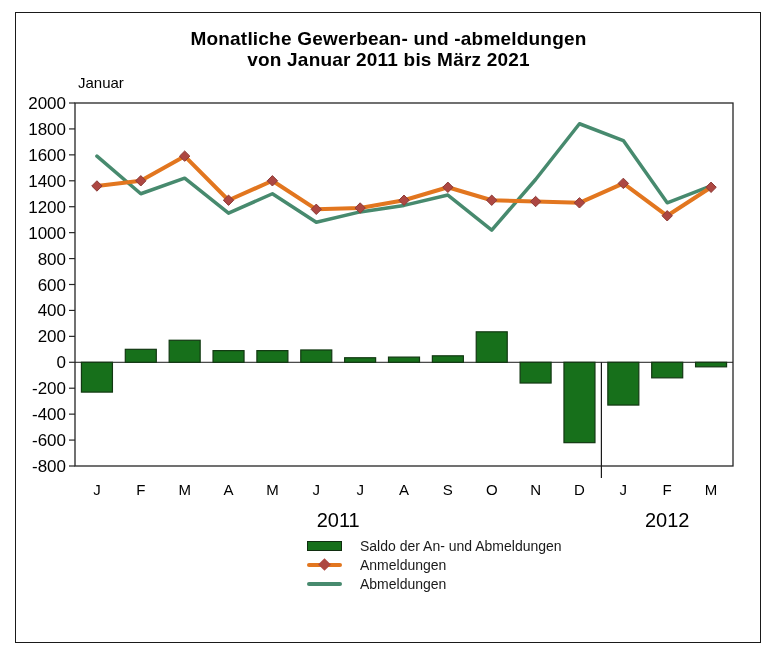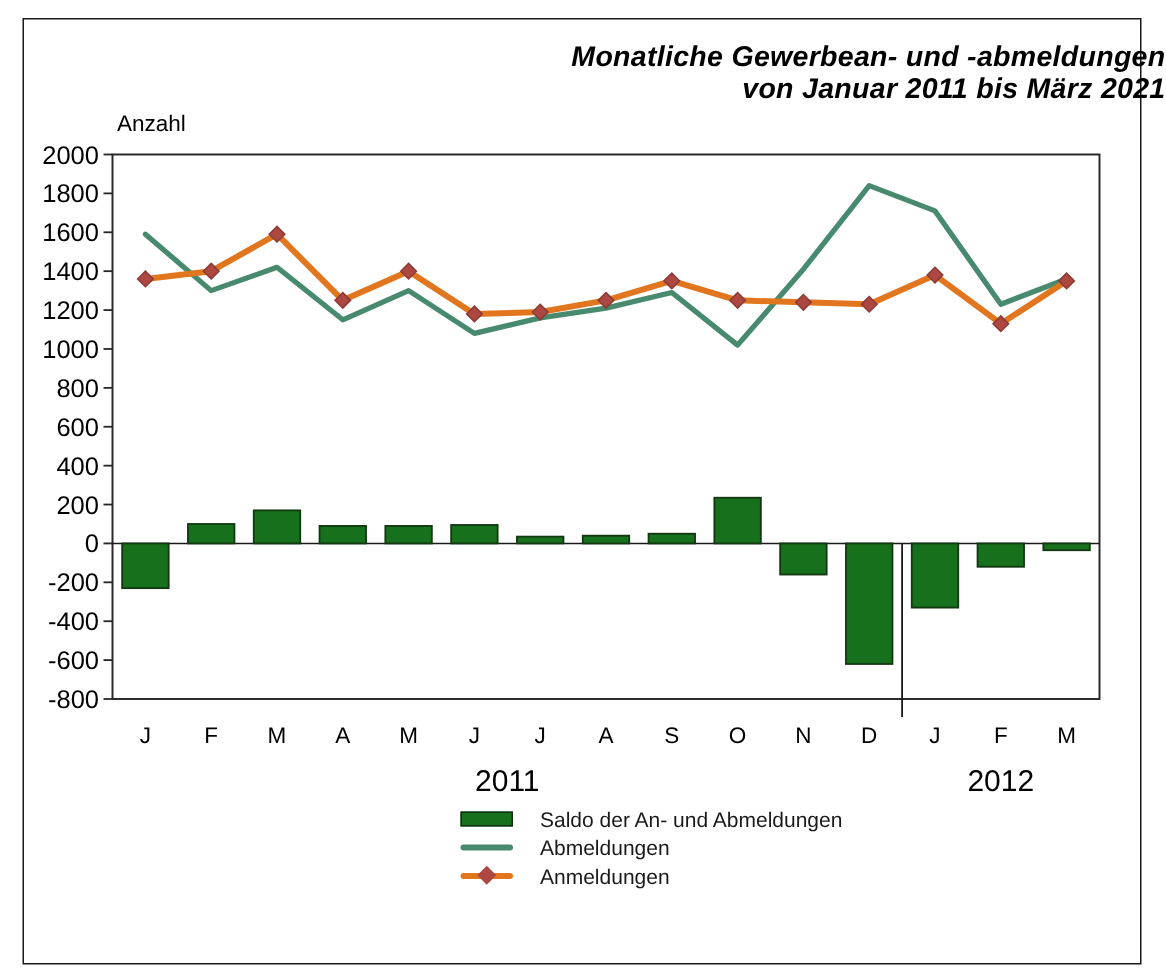--- a/index.html
+++ b/index.html
@@ -21,26 +21,25 @@
   .outer-frame {
     position: absolute;
     left: 15px; top: 12px;
     width: 746px; height: 631px;
     border: 1px solid #1a1a1a;
     box-sizing: border-box;
   }
   .title-block {
     position: absolute;
     left: 0; right: 0; top: 28px;
-    text-align: right;
+    text-align: center;
     font-weight: bold;
     font-size: 19px;
     line-height: 21px;
     letter-spacing: 0.2px;
-    font-style: italic;
   }
   .y-axis-title {
     position: absolute;
     left: 78px; top: 74px;
     font-size: 15px;
   }
   #chart-svg {
     position: absolute;
     left: 0; top: 0;
   }
@@ -99,21 +98,21 @@
 
 <div class="canvas">
 
   <div class="outer-frame"></div>
 
   <div class="title-block">
     <div>Monatliche Gewerbean- und -abmeldungen</div>
     <div>von Januar 2011 bis März 2021</div>
   </div>
 
-  <div class="y-axis-title">Anzahl</div>
+  <div class="y-axis-title">Januar</div>
 
   <svg id="chart-svg" width="777" height="652" viewBox="0 0 777 652">
       <rect x="75" y="103" width="658" height="363" fill="none" stroke="#262626" stroke-width="1.3"></rect>
       <line x1="69" y1="466" x2="75" y2="466" stroke="#262626" stroke-width="1.2"></line>
       <text x="66" y="472" font-size="17" text-anchor="end" fill="#000000">-800</text>
       <line x1="69" y1="440.07142857142856" x2="75" y2="440.07142857142856" stroke="#262626" stroke-width="1.2"></line>
       <text x="66" y="446.07142857142856" font-size="17" text-anchor="end" fill="#000000">-600</text>
       <line x1="69" y1="414.14285714285717" x2="75" y2="414.14285714285717" stroke="#262626" stroke-width="1.2"></line>
       <text x="66" y="420.14285714285717" font-size="17" text-anchor="end" fill="#000000">-400</text>
       <line x1="69" y1="388.2142857142857" x2="75" y2="388.2142857142857" stroke="#262626" stroke-width="1.2"></line>
@@ -195,28 +194,28 @@
 
   <div class="legend">
     <div class="legend-row">
       <span class="legend-swatch-box">
         <span class="swatch-bar" id="sw-bar" style="background: rgb(23, 112, 27);"></span>
       </span>
       <span class="legend-label">Saldo der An- und Abmeldungen</span>
     </div>
     <div class="legend-row">
       <span class="legend-swatch-box">
-        <span class="swatch-line" id="sw-line-ab" style="background: rgb(71, 138, 110);"></span>
-      </span>
-      <span class="legend-label">Abmeldungen</span>
-    </div>
-    <div class="legend-row">
-      <span class="legend-swatch-box">
         <span class="swatch-line-marker" id="sw-line-an" style="background: rgb(226, 118, 31);">
           <span class="swatch-diamond" id="sw-diamond" style="background: rgb(173, 71, 66);"></span>
         </span>
       </span>
       <span class="legend-label">Anmeldungen</span>
     </div>
+    <div class="legend-row">
+      <span class="legend-swatch-box">
+        <span class="swatch-line" id="sw-line-ab" style="background: rgb(71, 138, 110);"></span>
+      </span>
+      <span class="legend-label">Abmeldungen</span>
+    </div>
   </div>
 
 
 </div>
 
 </body></html>

